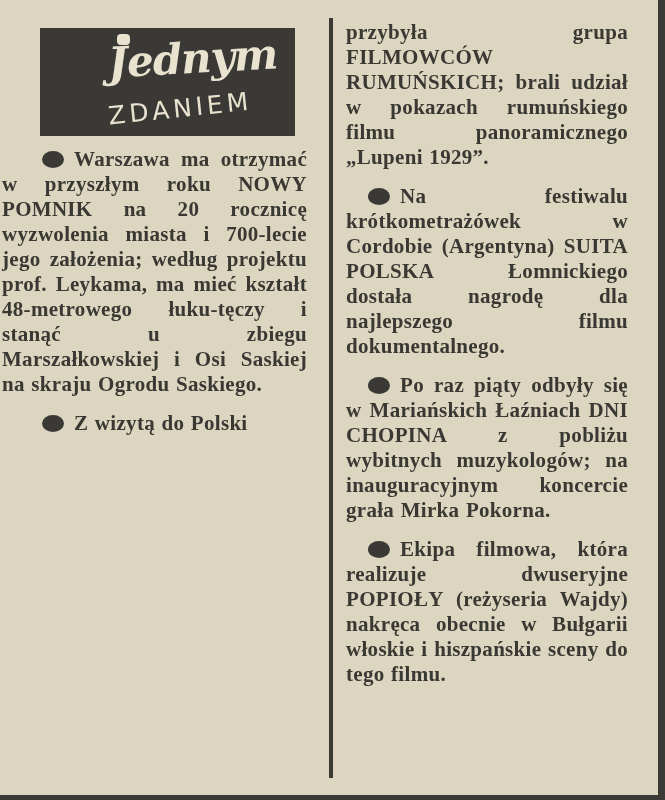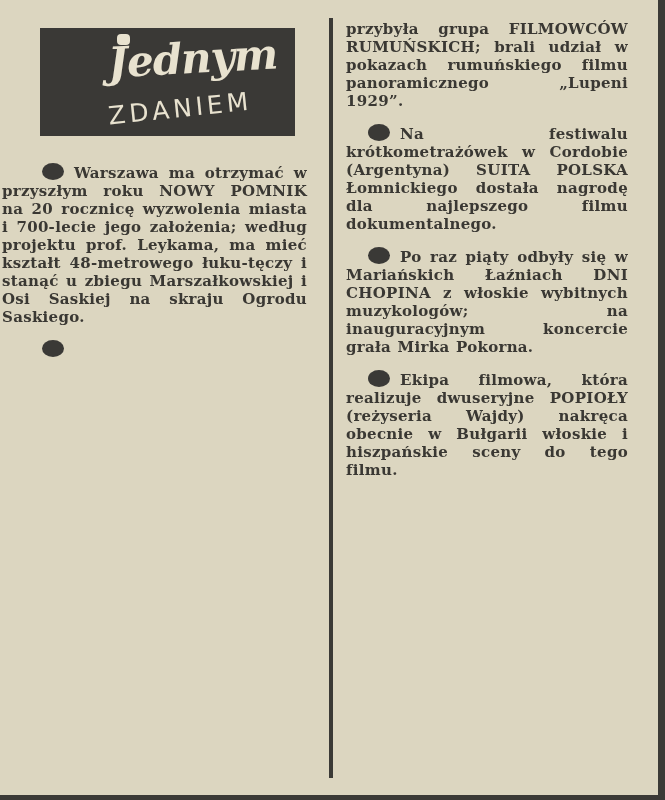--- a/index.html
+++ b/index.html
@@ -36,29 +36,30 @@
     font-size: 25px; letter-spacing: 4px;
     transform: rotate(-6deg);
   }
   .divider {
     position: absolute; left: 329px; top: 18px; width: 4px; height: 760px;
     background: #3b3a36;
   }
   .col {
     position: absolute; top: 0;
   }
-  .col-left { left: 2px; width: 305px; top: 163px; }
+  .col-left { left: 2px; width: 305px; top: 147px; }
   .col-right { left: 346px; width: 282px; top: 20px; }
   .item {
-    font-size: 15px; line-height: 18px;
+    font-size: 21px; line-height: 25px;
     font-weight: bold;
     text-align: justify;
     margin: 0 0 14px 0;
     letter-spacing: 0.3px;
     word-spacing: 1px;
+    font-family: Liberation Serif, serif;
   }
   .col-left .item { padding-left: 0; }
   .bullet {
     display: inline-block; width: 22px; height: 17px; border-radius: 50%;
     background: #3a3936; vertical-align: -2px; margin-right: 10px; margin-left: 40px;
   }
   .col-right .bullet { margin-left: 22px; }
 </style>
 </head>
 <body>
@@ -71,30 +72,30 @@
     <div class="mast-bottom">ZDANIEM</div>
   </div>
 
   <div class="divider"></div>
 
   <div class="col col-left">
     <p class="item">
       <span class="bullet"></span><span>Warszawa ma otrzymać w przyszłym roku NOWY POMNIK na 20 rocznicę wyzwolenia miasta i 700-lecie jego założenia; według projektu prof. Leykama, ma mieć kształt 48-metrowego łuku-tęczy i stanąć u zbiegu Marszałkowskiej i Osi Saskiej na skraju Ogrodu Saskiego.</span>
     </p>
     <p class="item">
-      <span class="bullet"></span>
+      <span class="bullet"></span><span>Z wizytą do Polski</span>
     </p>
   </div>
 
   <div class="col col-right">
     <p class="item">przybyła grupa FILMOWCÓW RUMUŃSKICH; brali udział w pokazach rumuńskiego filmu panoramicznego „Lupeni 1929”.</p>
     <p class="item">
       <span class="bullet"></span><span>Na festiwalu krótkometrażówek w Cordobie (Argentyna) SUITA POLSKA Łomnickiego dostała nagrodę dla najlepszego filmu dokumentalnego.</span>
     </p>
     <p class="item">
-      <span class="bullet"></span><span>Po raz piąty odbyły się w Mariańskich Łaźniach DNI CHOPINA z włoskie wybitnych muzykologów; na inauguracyjnym koncercie grała Mirka Pokorna.</span>
+      <span class="bullet"></span><span>Po raz piąty odbyły się w Mariańskich Łaźniach DNI CHOPINA z pobliżu wybitnych muzykologów; na inauguracyjnym koncercie grała Mirka Pokorna.</span>
     </p>
     <p class="item">
       <span class="bullet"></span><span>Ekipa filmowa, która realizuje dwuseryjne POPIOŁY (reżyseria Wajdy) nakręca obecnie w Bułgarii włoskie i hiszpańskie sceny do tego filmu.</span>
     </p>
   </div>
 
 </div>
 
 </body></html>

